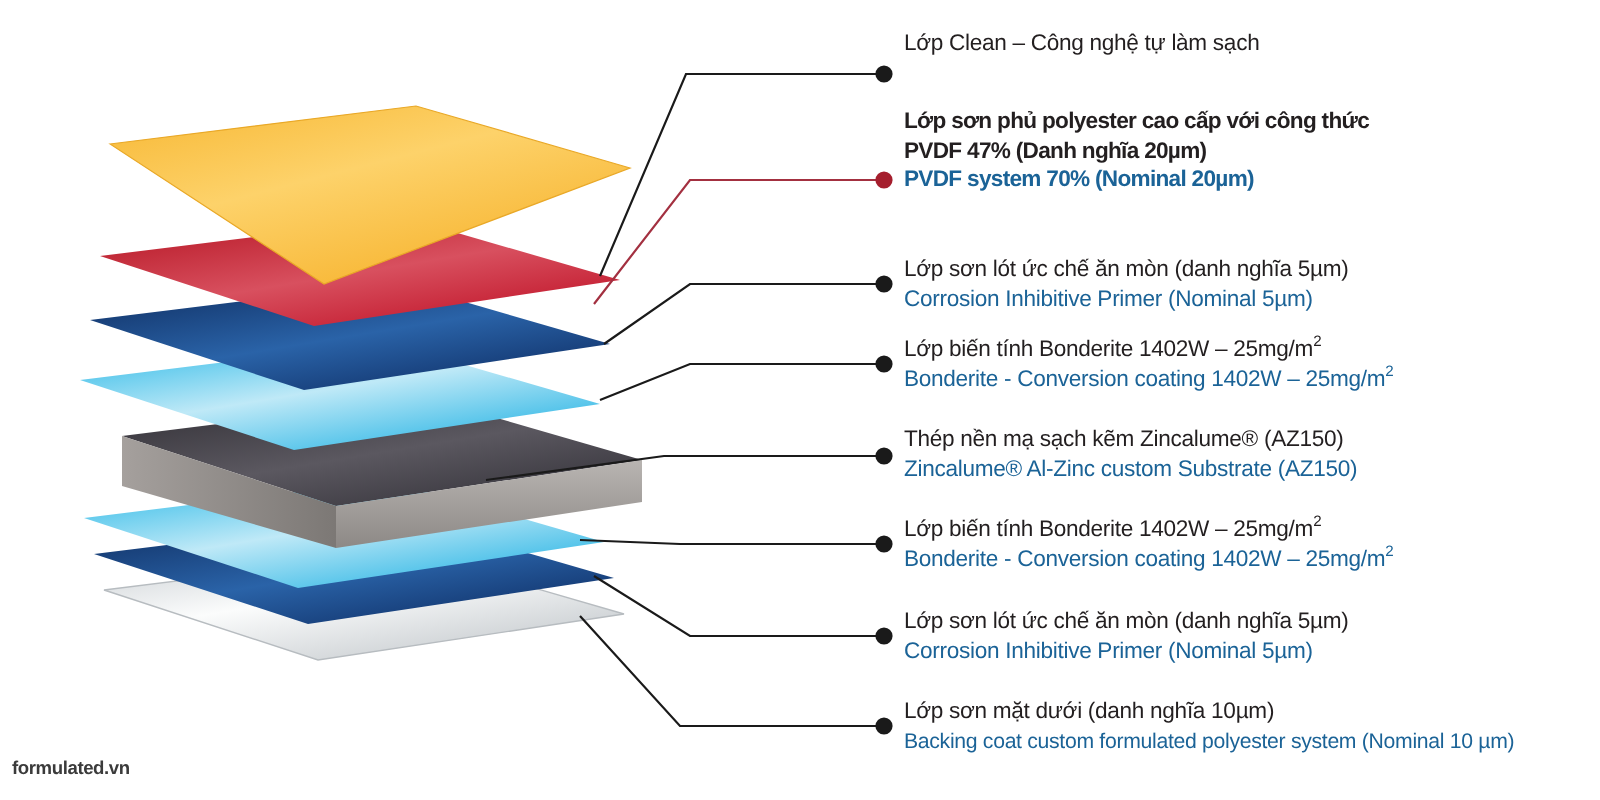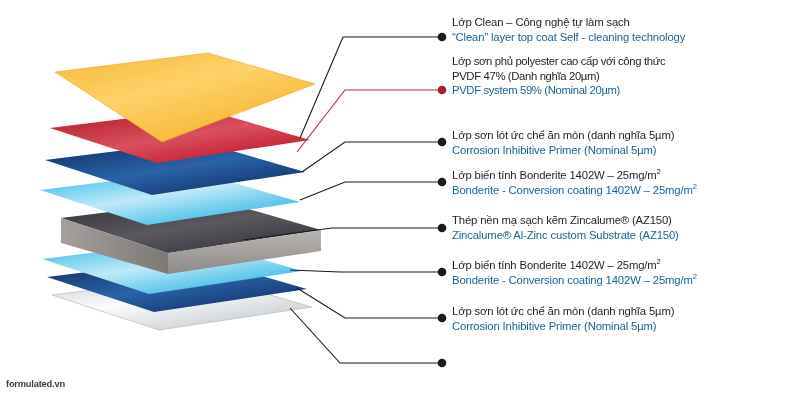--- a/index.html
+++ b/index.html
@@ -58,21 +58,21 @@
     font-size: 11.3px;
     line-height: 14.6px;
   }
   .lbl-en {
     color: #1b6397;
     font-size: 11.3px;
     line-height: 14.6px;
   }
   .label-block.em .lbl-vn,
   .label-block.em .lbl-en {
-    font-weight: normal;
+    font-weight: bold;
     letter-spacing: -0.35px;
   }
   .sup {
     font-size: 7.6px;
     vertical-align: super;
     line-height: 0;
   }
 
   
   #watermark {
@@ -191,27 +191,26 @@
       <circle cx="442" cy="272" r="4.3" fill="#1a1a1a"></circle>
       <circle cx="442" cy="318" r="4.3" fill="#1a1a1a"></circle>
       <circle cx="442" cy="363" r="4.3" fill="#1a1a1a"></circle>
     </g>
   </svg>
 
   <div id="labels">
 
     <div class="label-block" style="top:15px">
       <span class="lbl-line lbl-vn">Lớp Clean – Công nghệ tự làm sạch</span>
-      <span class="lbl-line lbl-en">“Clean” layer top coat   Self - cleaning technology</span>
     </div>
 
     <div class="label-block em" style="top:54px">
       <span class="lbl-line lbl-vn">Lớp sơn phủ polyester cao cấp với công thức</span>
       <span class="lbl-line lbl-vn">PVDF 47% (Danh nghĩa 20µm)</span>
-      <span class="lbl-line lbl-en">PVDF system 59% (Nominal 20µm)</span>
+      <span class="lbl-line lbl-en">PVDF system 70% (Nominal 20µm)</span>
     </div>
 
     <div class="label-block" style="top:128px">
       <span class="lbl-line lbl-vn">Lớp sơn lót ức chế ăn mòn (danh nghĩa 5µm)</span>
       <span class="lbl-line lbl-en">Corrosion Inhibitive Primer (Nominal 5µm)</span>
     </div>
 
     <div class="label-block" style="top:168px">
       <span class="lbl-line lbl-vn"><span>Lớp biến tính Bonderite 1402W – 25mg/m</span><span class="sup">2</span></span>
       <span class="lbl-line lbl-en"><span>Bonderite - Conversion coating 1402W – 25mg/m</span><span class="sup">2</span></span>
@@ -225,18 +224,22 @@
     <div class="label-block" style="top:258px">
       <span class="lbl-line lbl-vn"><span>Lớp biến tính Bonderite 1402W – 25mg/m</span><span class="sup">2</span></span>
       <span class="lbl-line lbl-en"><span>Bonderite - Conversion coating 1402W – 25mg/m</span><span class="sup">2</span></span>
     </div>
 
     <div class="label-block" style="top:304px">
       <span class="lbl-line lbl-vn">Lớp sơn lót ức chế ăn mòn (danh nghĩa 5µm)</span>
       <span class="lbl-line lbl-en">Corrosion Inhibitive Primer (Nominal 5µm)</span>
     </div>
 
+    <div class="label-block" style="top:349px">
+      <span class="lbl-line lbl-vn">Lớp sơn mặt dưới (danh nghĩa 10µm)</span>
+      <span class="lbl-line lbl-en" style="font-size:10.6px">Backing coat custom formulated polyester system (Nominal 10 µm)</span>
+    </div>
 
   </div>
 
   <div id="watermark">formulated.vn</div>
 
 </div>
 
 </body></html>

